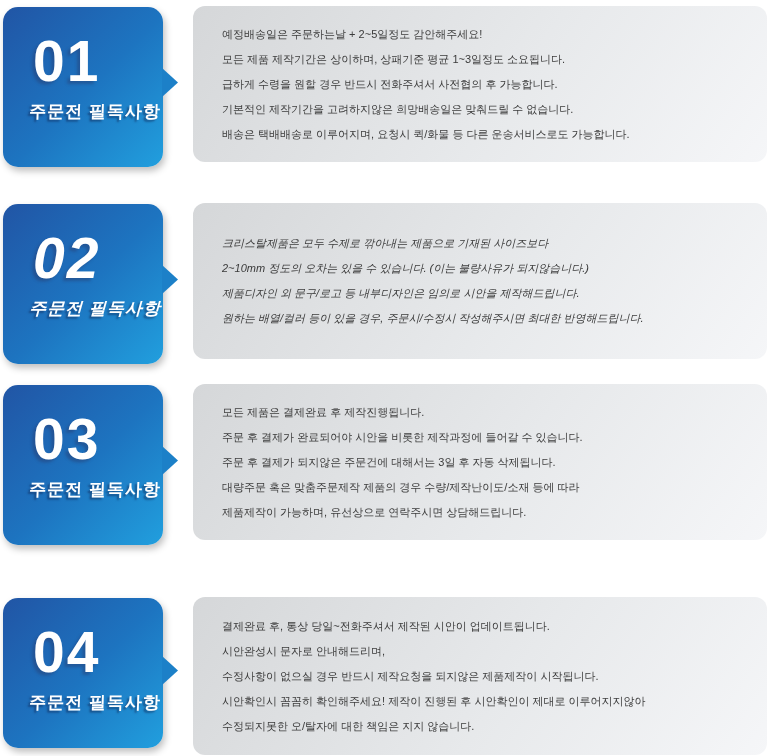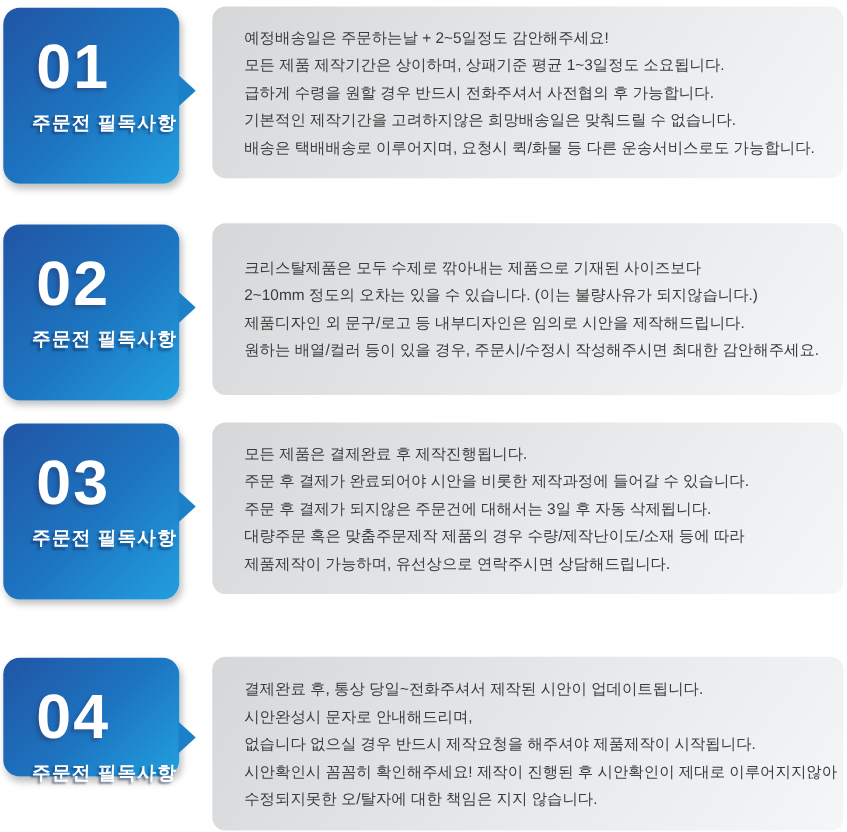--- a/index.html
+++ b/index.html
@@ -15,35 +15,35 @@
     background: #ffffff;
     overflow: hidden;
   }
   .row {
     position: absolute;
     left: 0;
     width: 770px;
     height: 168px;
   }
   .row.r1 { top: 6px; }
-  .row.r2 { top: 203px; }
+  .row.r2 { top: 203px; font-style: italic; }
   .row.r3 { top: 384px; }
   .row.r4 { top: 597px; }
 
   .bluebox {
     position: absolute;
     left: 3px;
     top: 1px;
     width: 160px;
     height: 160px;
     border-radius: 15px;
     background: linear-gradient(135deg, #2155a5 0%, #1d74c0 52%, #219fde 100%);
     box-shadow: 2px 4px 7px rgba(0,0,0,0.25);
   }
-  .row.r4 .bluebox { height: 108px; }
+  .row.r4 .bluebox { height: 150px; }
 
   .section-number {
     position: absolute;
     left: 30px;
     top: 26px;
     font-size: 57px;
     line-height: 1;
     font-weight: bold;
     color: #ffffff;
     letter-spacing: 2px;
@@ -86,21 +86,21 @@
     background: linear-gradient(125deg, #d5d7d9 0%, #e7e9eb 55%, #f5f6f8 100%);
     display: flex;
     flex-direction: column;
     justify-content: center;
     padding: 8px 18px 8px 29px;
   }
   .row.r4 .panel { height: 158px; }
 
   .line {
     margin: 0;
-    font-size: 14px;
+    font-size: 11px;
     line-height: 25px;
     color: #3b3b3b;
     white-space: nowrap;
   }
 </style>
 </head>
 <body>
 
 <div class="page">
 
@@ -122,21 +122,21 @@
   <div class="row r2">
     <div class="bluebox">
       <div class="section-number">02</div>
       <div class="badge-label">주문전 필독사항</div>
       <div class="tail"></div>
     </div>
     <div class="panel">
       <p class="line">크리스탈제품은 모두 수제로 깎아내는 제품으로 기재된 사이즈보다</p>
       <p class="line">2~10mm 정도의 오차는 있을 수 있습니다. (이는 불량사유가 되지않습니다.)</p>
       <p class="line">제품디자인 외 문구/로고 등 내부디자인은 임의로 시안을 제작해드립니다.</p>
-      <p class="line">원하는 배열/컬러 등이 있을 경우, 주문시/수정시 작성해주시면 최대한 감안해주세요.</p>
+      <p class="line">원하는 배열/컬러 등이 있을 경우, 주문시/수정시 작성해주시면 최대한 반영해드립니다.</p>
     </div>
   </div>
 
   <div class="row r3">
     <div class="bluebox">
       <div class="section-number">03</div>
       <div class="badge-label">주문전 필독사항</div>
       <div class="tail"></div>
     </div>
     <div class="panel">
@@ -150,19 +150,19 @@
 
   <div class="row r4">
     <div class="bluebox">
       <div class="section-number">04</div>
       <div class="badge-label">주문전 필독사항</div>
       <div class="tail"></div>
     </div>
     <div class="panel">
       <p class="line">결제완료 후, 통상 당일~전화주셔서 제작된 시안이 업데이트됩니다.</p>
       <p class="line">시안완성시 문자로 안내해드리며,</p>
-      <p class="line">없습니다 없으실 경우 반드시 제작요청을 해주셔야 제품제작이 시작됩니다.</p>
+      <p class="line">수정사항이 없으실 경우 반드시 제작요청을 되지않은 제품제작이 시작됩니다.</p>
       <p class="line">시안확인시 꼼꼼히 확인해주세요! 제작이 진행된 후 시안확인이 제대로 이루어지지않아</p>
       <p class="line">수정되지못한 오/탈자에 대한 책임은 지지 않습니다.</p>
     </div>
   </div>
 
 </div>
 
 </body></html>

